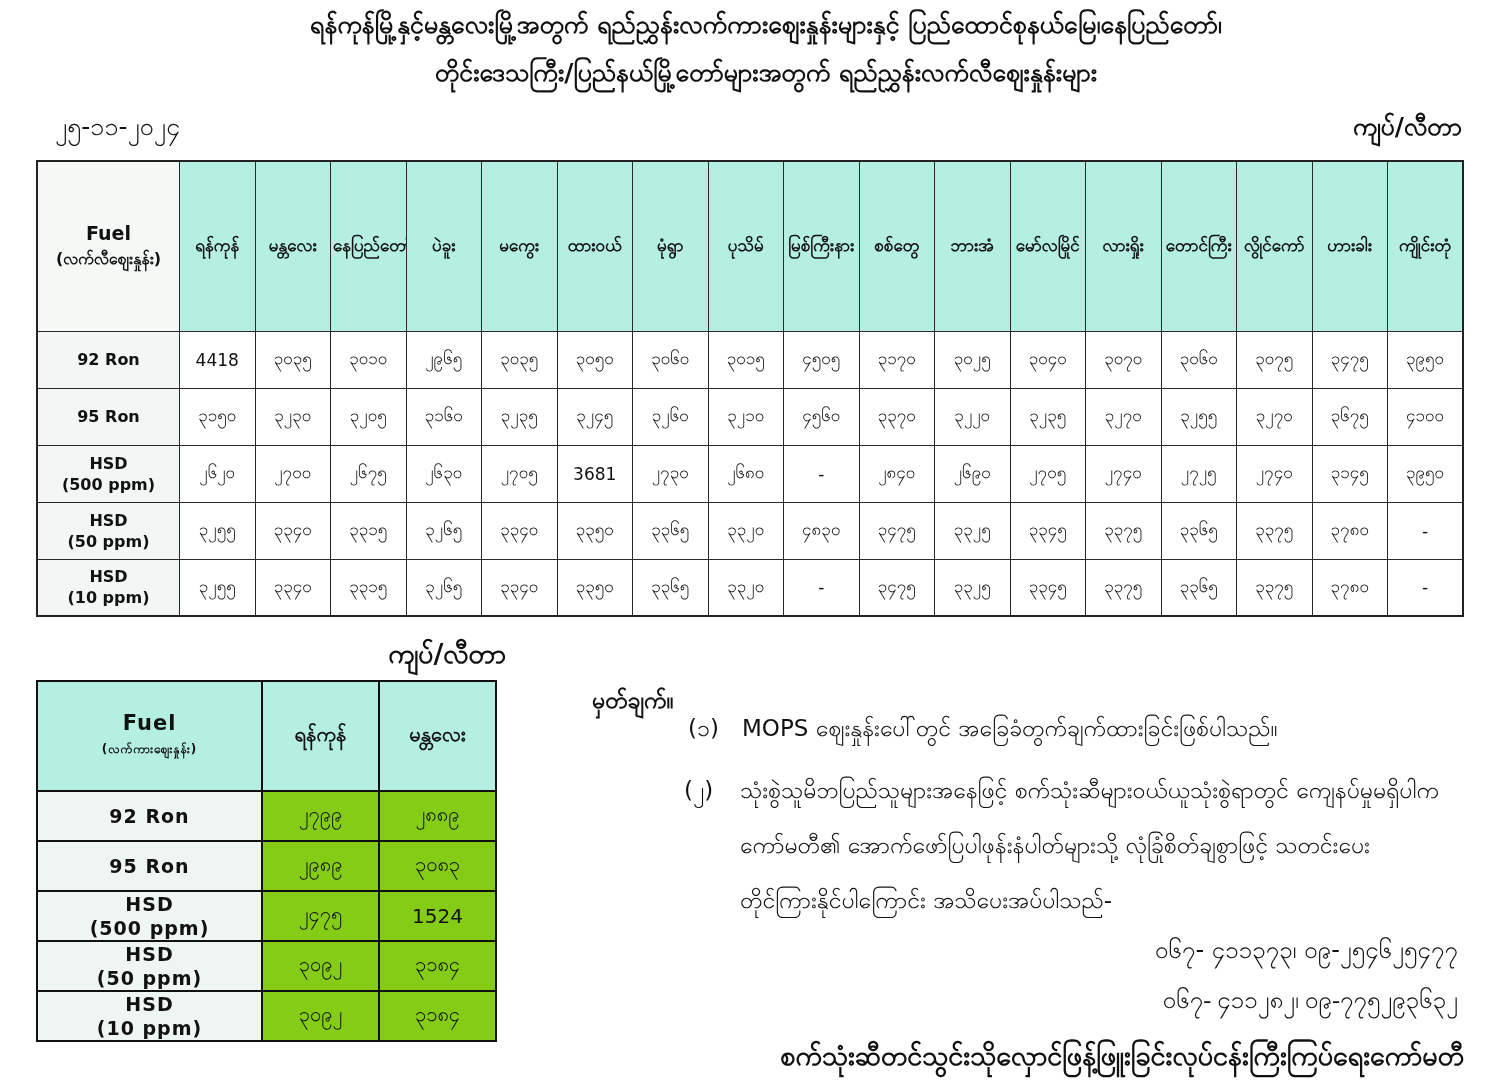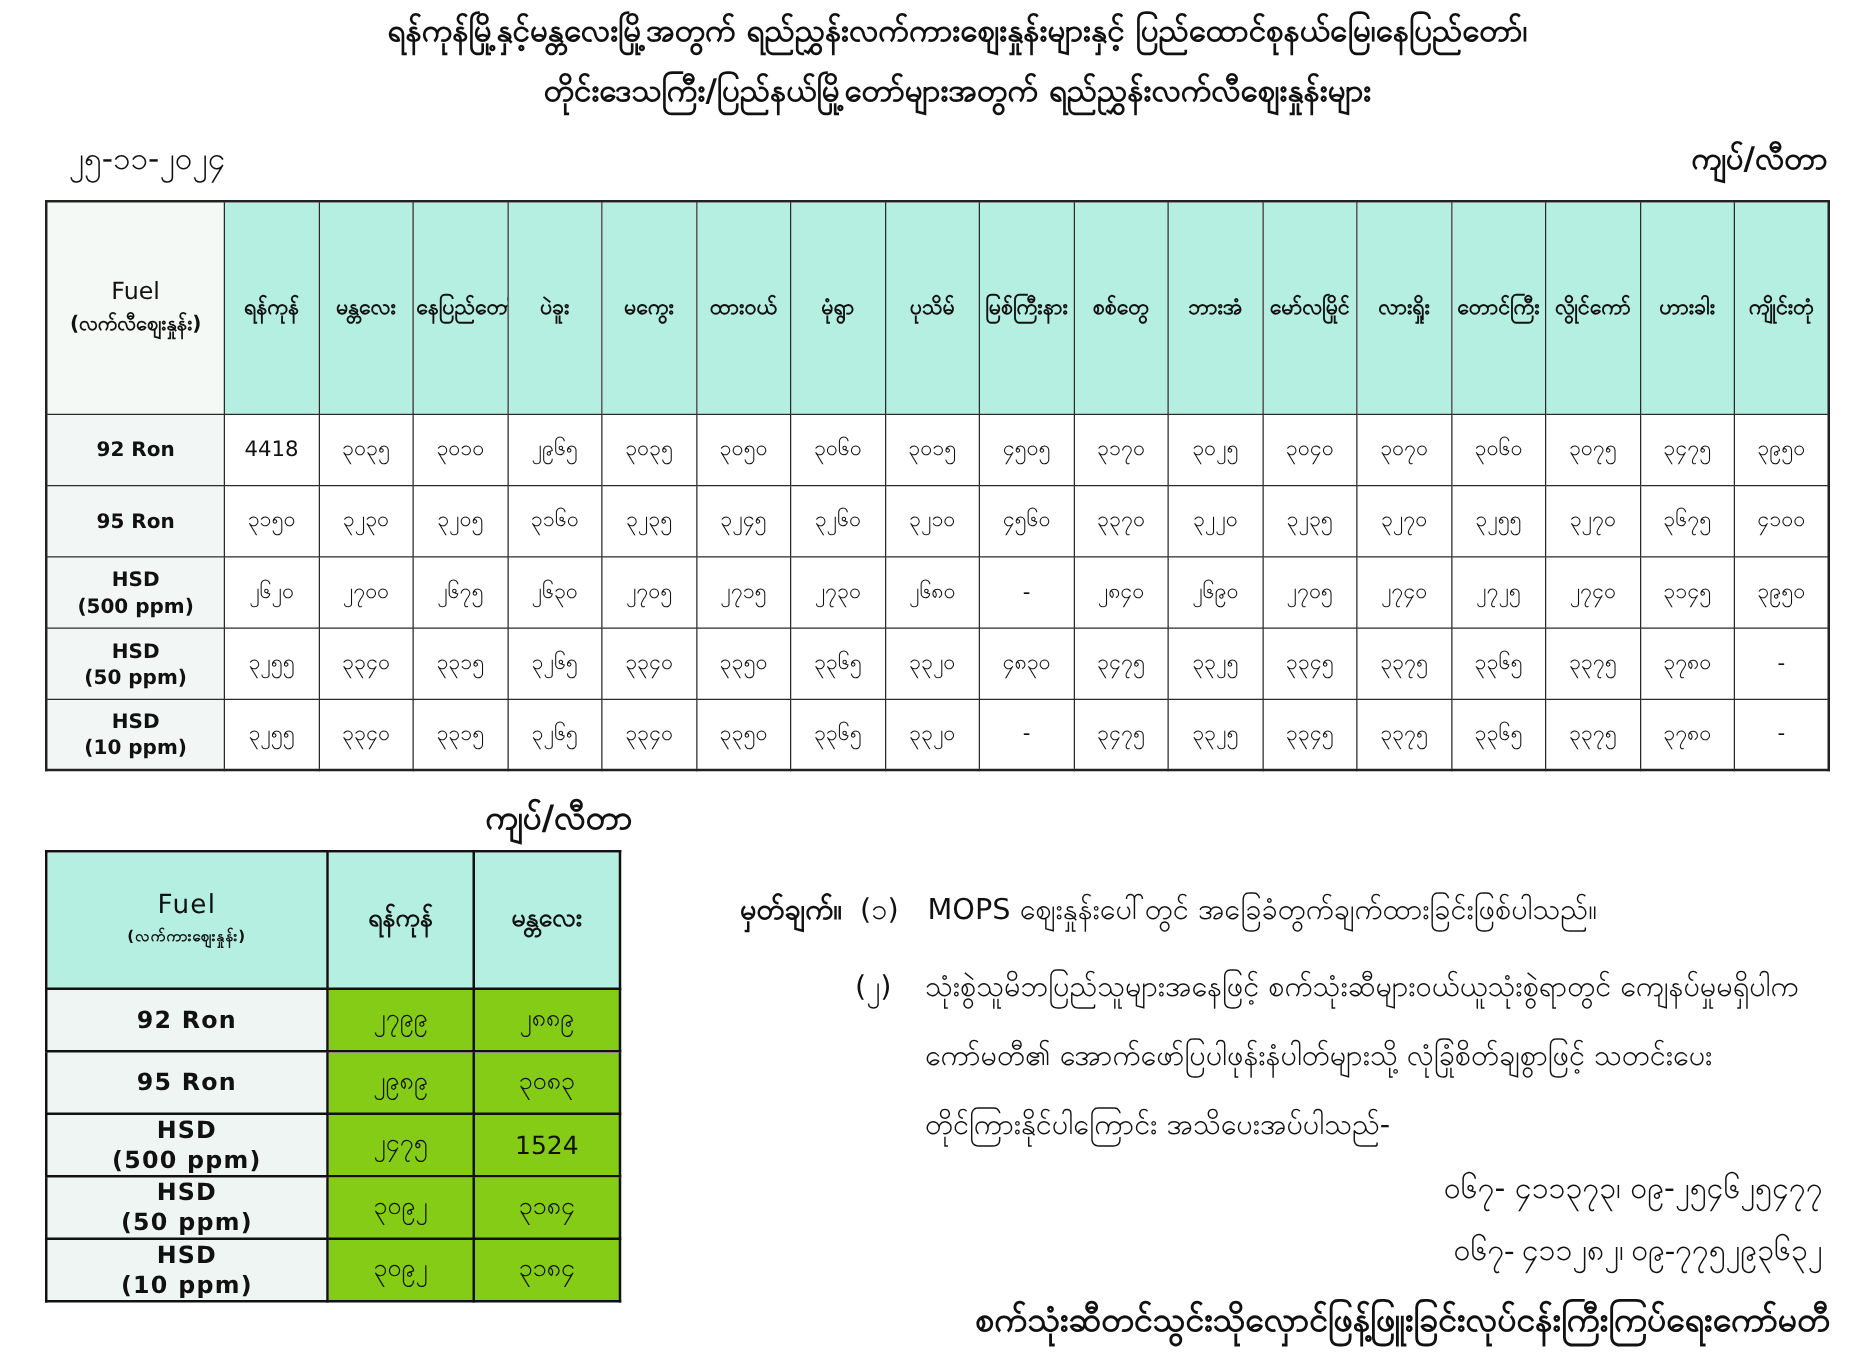--- a/index.html
+++ b/index.html
@@ -20,37 +20,37 @@
   th,td{padding:0 2px;text-align:center;vertical-align:middle;overflow:hidden;}
   
   .retail-table{left:36px;top:160px;width:1428px;border:2px solid #222;}
   .retail-table th,.retail-table td{border:1px solid #2a2a2a;}
   .retail-table thead tr{height:170px;}
   .retail-table thead th{background:#b4efe1;font-size:17px;font-weight:bold;}
   .retail-table thead th.fuel-head{background:#f4f9f6;width:137px;}
   .retail-table tbody tr{height:57px;}
   .retail-table tbody th{background:#f2f7f5;font-weight:bold;font-size:16px;line-height:21px;}
   .retail-table tbody td{background:#ffffff;font-size:17px;font-weight:normal;}
-  .fuel-head-en{font-size:19px;font-weight:normal;line-height:26px;}
+  .fuel-head-en{font-size:19px;font-weight:bold;line-height:26px;}
   .fuel-head-my{font-size:16px;font-weight:bold;line-height:26px;}
   
   .wholesale-table{left:36px;top:680px;width:461px;border:2px solid #111;}
   .wholesale-table th,.wholesale-table td{border:2px solid #111;}
   .wholesale-table thead tr{height:110px;}
   .wholesale-table thead th{background:#b4efe1;}
   .wholesale-table thead th.fuel-head{background:#b4efe1;width:219px;}
   .wholesale-table .fuel-head-en{font-size:21px;letter-spacing:1px;}
   .wholesale-table .fuel-head-my{font-size:12px;letter-spacing:1px;}
   .wholesale-table thead th.city-col{font-size:20px;font-weight:bold;}
   .wholesale-table tbody tr{height:50px;}
   .wholesale-table tbody th{background:#eef5f2;font-weight:bold;font-size:19px;line-height:24px;letter-spacing:1px;}
   .wholesale-table tbody td{background:#84cc16;font-size:20px;}
   
   .note{font-size:23px;line-height:32px;white-space:nowrap;}
-  .note-heading{left:592px;top:712px;font-weight:bold;}
+  .note-heading{left:592px;top:684px;font-weight:bold;}
   .note1-num{left:688px;top:712px;}
   .note1-text{left:742px;top:712px;}
   .note2-num{left:684px;top:774px;}
   .note2-l1{left:740px;top:774px;}
   .note2-l2{left:740px;top:829px;text-align:center;}
   .note2-l3{left:740px;top:884px;}
   .phone{right:42px;font-size:24px;white-space:nowrap;}
   .phone-1{top:934px;}
   .phone-2{top:984px;font-family:Liberation Serif, serif;}
   .footer-sign{right:36px;top:1038px;font-size:27px;font-weight:bold;white-space:nowrap;}
@@ -137,21 +137,21 @@
       <tr>
         <th>
           <div>HSD</div>
           <div>(500 ppm)</div>
         </th>
         <td>၂၆၂၀</td>
         <td>၂၇၀၀</td>
         <td>၂၆၇၅</td>
         <td>၂၆၃၀</td>
         <td>၂၇၀၅</td>
-        <td>၂၇၁၅</td>
+        <td>3681</td>
         <td>၂၇၃၀</td>
         <td>၂၆၈၀</td>
         <td>-</td>
         <td>၂၈၄၀</td>
         <td>၂၆၉၀</td>
         <td>၂၇၀၅</td>
         <td>၂၇၄၀</td>
         <td>၂၇၂၅</td>
         <td>၂၇၄၀</td>
         <td>၃၁၄၅</td>

